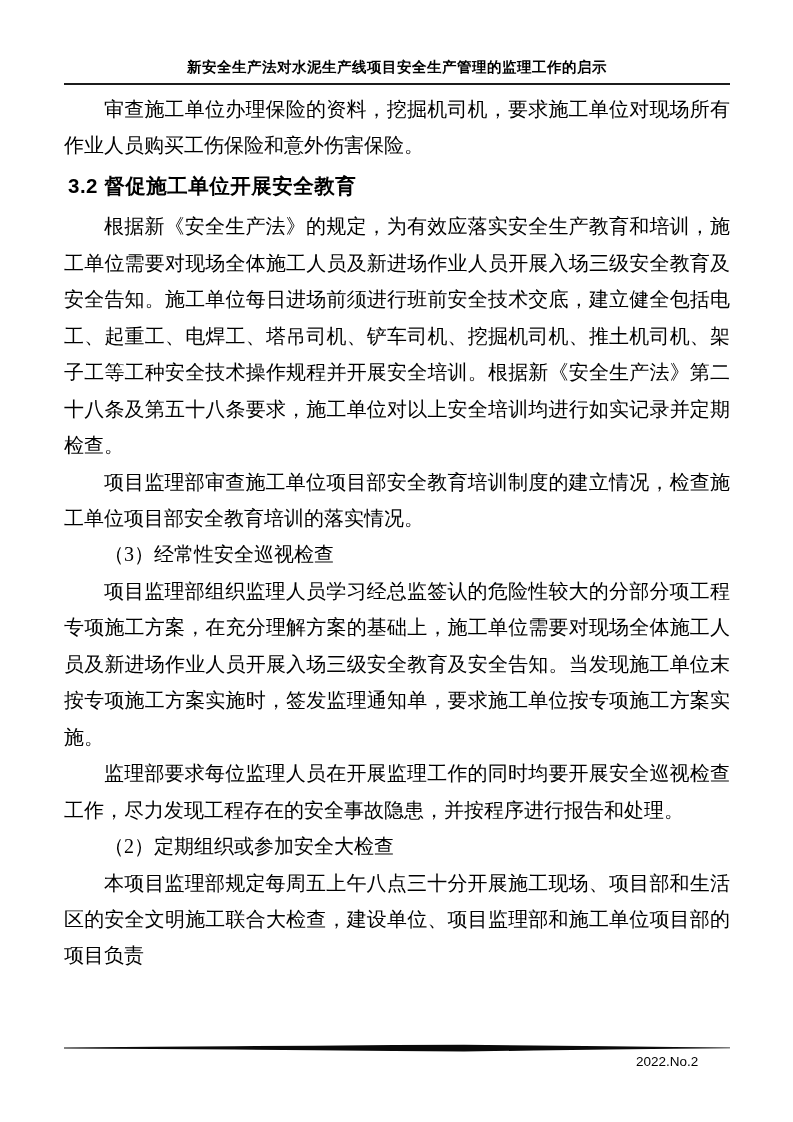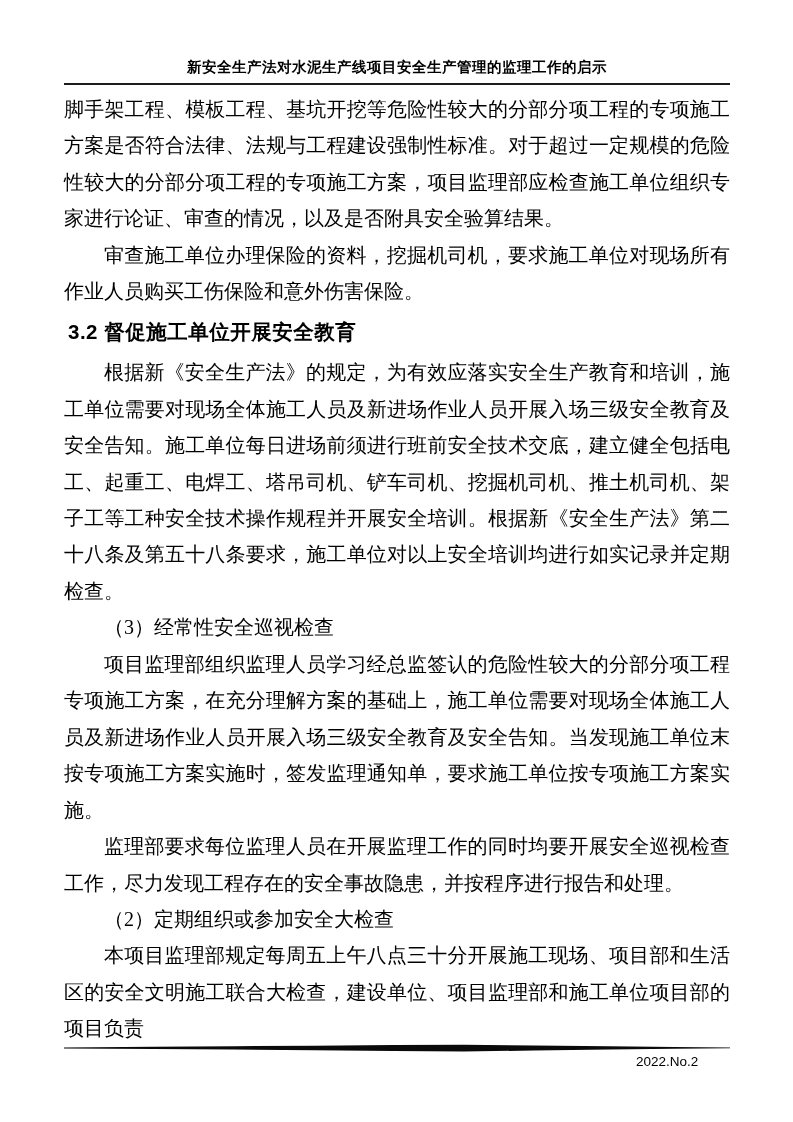--- a/index.html
+++ b/index.html
@@ -88,24 +88,24 @@
 </style>
 </head>
 <body>
 
 <div class="page">
 
   <div class="running-head">新安全生产法对水泥生产线项目安全生产管理的监理工作的启示</div>
   <div class="header-rule"></div>
 
   <div class="content">
-    <p class="noindent">脚手架工程、模板工程、基坑开挖等危险性较大的分部分项工程的专项施工方案是否符合法律、法规与工程建设强制性标准。对于超过一定规模的危险性较大的分部分项工程的专项施工方案，项目监理部应检查施工单位组织专家进行论证、审查的情况，以及是否附具安全验算结果。</p>
     <p>审查施工单位办理保险的资料，挖掘机司机，要求施工单位对现场所有作业人员购买工伤保险和意外伤害保险。</p>
     <h2>3.2 督促施工单位开展安全教育</h2>
     <p>根据新《安全生产法》的规定，为有效应落实安全生产教育和培训，施工单位需要对现场全体施工人员及新进场作业人员开展入场三级安全教育及安全告知。施工单位每日进场前须进行班前安全技术交底，建立健全包括电工、起重工、电焊工、塔吊司机、铲车司机、挖掘机司机、推土机司机、架子工等工种安全技术操作规程并开展安全培训。根据新《安全生产法》第二十八条及第五十八条要求，施工单位对以上安全培训均进行如实记录并定期检查。</p>
+    <p>项目监理部审查施工单位项目部安全教育培训制度的建立情况，检查施工单位项目部安全教育培训的落实情况。</p>
     <p>（3）经常性安全巡视检查</p>
     <p>项目监理部组织监理人员学习经总监签认的危险性较大的分部分项工程专项施工方案，在充分理解方案的基础上，施工单位需要对现场全体施工人员及新进场作业人员开展入场三级安全教育及安全告知。当发现施工单位末按专项施工方案实施时，签发监理通知单，要求施工单位按专项施工方案实施。</p>
     <p>监理部要求每位监理人员在开展监理工作的同时均要开展安全巡视检查工作，尽力发现工程存在的安全事故隐患，并按程序进行报告和处理。</p>
     <p>（2）定期组织或参加安全大检查</p>
     <p>本项目监理部规定每周五上午八点三十分开展施工现场、项目部和生活区的安全文明施工联合大检查，建设单位、项目监理部和施工单位项目部的项目负责</p>
   </div>
 
   <svg class="footer-divider" viewBox="0 0 666 9" preserveAspectRatio="none" xmlns="http://www.w3.org/2000/svg">
     <polygon fill="#0a0a0a" points="
       0,3.6

